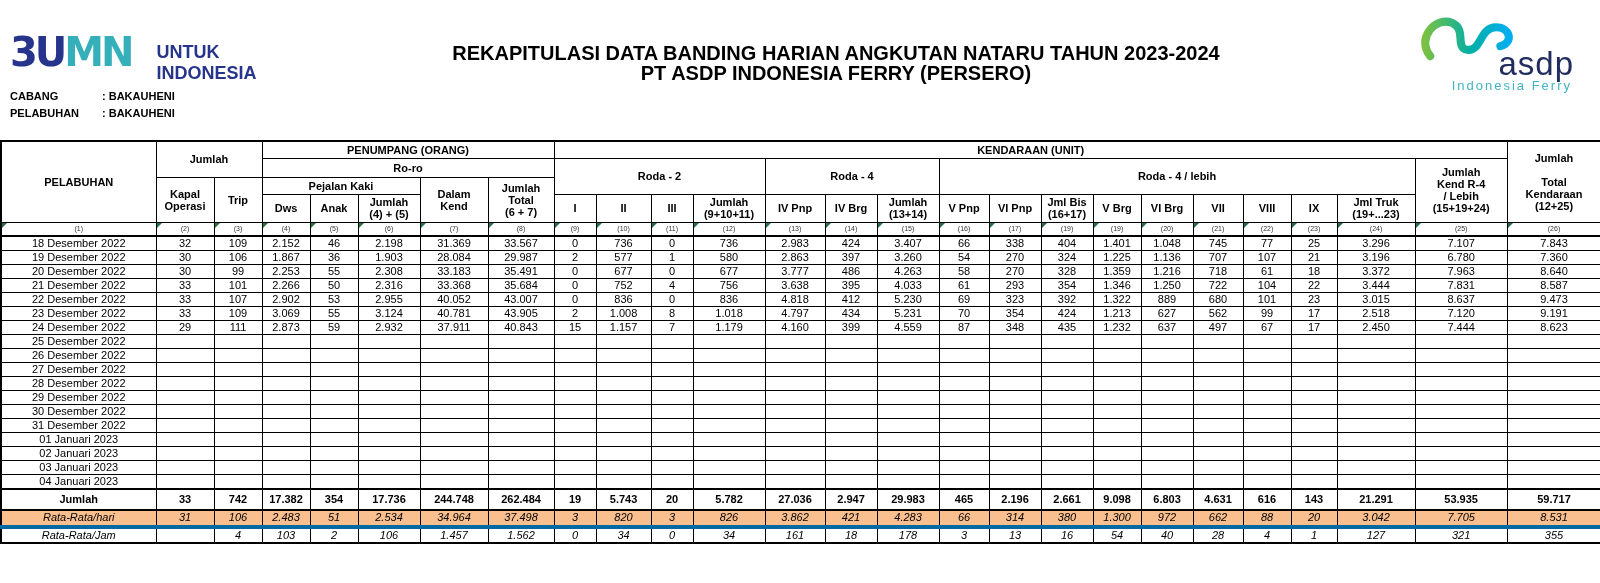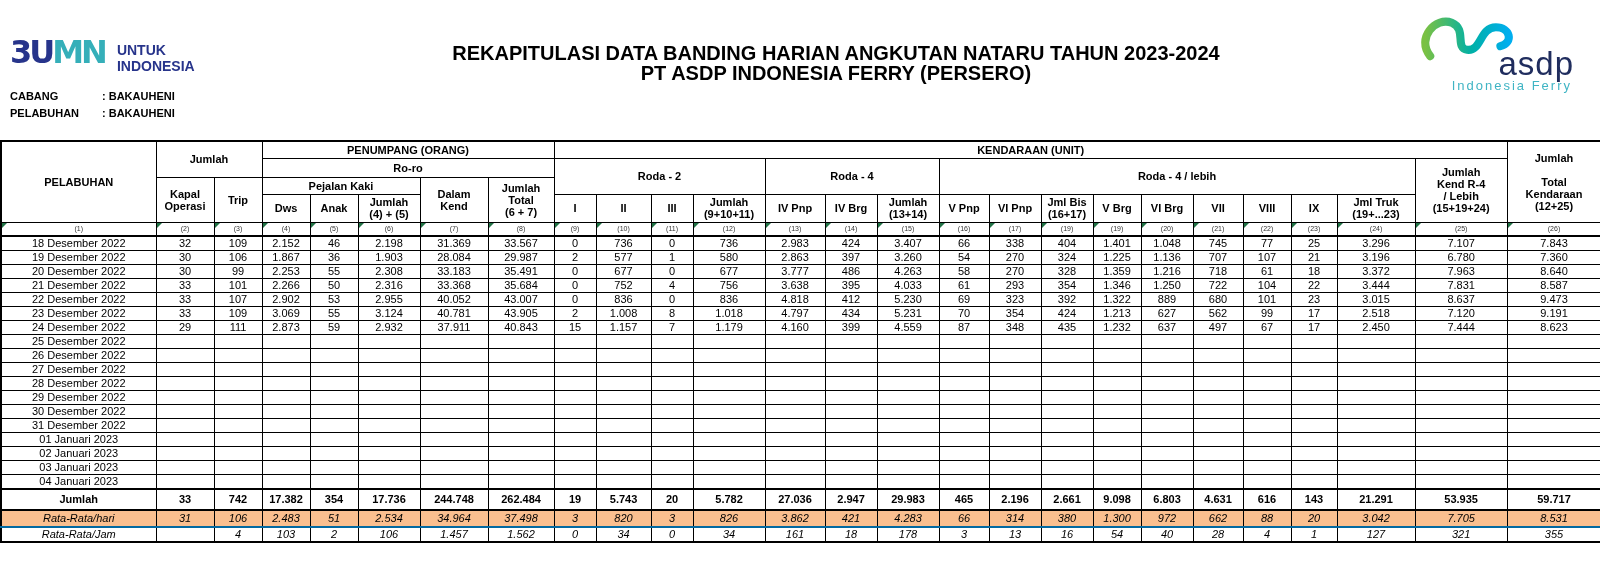--- a/index.html
+++ b/index.html
@@ -12,24 +12,24 @@
   }
   *{box-sizing:border-box;}
   html,body{margin:0;padding:0;}
   body{
     width:1600px;height:583px;position:relative;background:#fff;overflow:hidden;
     font-family:"Liberation Sans",sans-serif;color:#000;
   }
   
   .topbar{position:absolute;top:0;left:0;width:1600px;height:140px;}
   .bumn{position:absolute;left:10px;top:30px;display:flex;align-items:flex-start;}
-  .bumn-mark{font-family:"DejaVu Sans",sans-serif;font-weight:bold;font-size:32px;line-height:44px;letter-spacing:-3px;}
+  .bumn-mark{font-family:"DejaVu Sans",sans-serif;font-weight:bold;font-size:40px;line-height:44px;letter-spacing:-3px;}
   .bumn-navy{color:var(--navy);}
   .bumn-teal{color:var(--teal);}
-  .bumn-tag{margin-left:12px;margin-top:12px;font-size:14px;font-weight:bold;color:var(--navy);line-height:1.15;}
+  .bumn-tag{margin-left:25px;margin-top:12px;font-size:18px;font-weight:bold;color:var(--navy);line-height:1.15;}
   .title{position:absolute;top:43px;left:0;width:100%;text-align:center;font-weight:bold;font-size:20px;line-height:20px;margin-left:36px;}
   .asdp{position:absolute;right:26px;top:8px;width:160px;height:88px;}
   .asdp svg{position:absolute;left:0;top:2px;}
   .asdp-name{position:absolute;right:0;bottom:16px;font-size:33px;font-weight:normal;color:var(--asdp-navy);letter-spacing:1px;line-height:1;}
   .asdp-tag{position:absolute;right:2px;bottom:3px;font-size:13px;color:var(--asdp-teal);letter-spacing:2px;}
   .info{position:absolute;left:10px;top:88px;font-size:11px;font-weight:bold;}
   .info-row{display:flex;height:17px;line-height:17px;}
   .info-label{width:92px;}
   
   table.grid{
@@ -42,21 +42,21 @@
   .grid th{font-weight:bold;font-size:11px;line-height:12px;white-space:pre-line;background:#fff;}
   .hr1 th{height:17px;}
   .hr2 th{height:19px;}
   .hr3 th{height:17px;}
   .hr4 th{height:28px;}
   .grid td{font-size:11px;height:14px;line-height:13px;white-space:nowrap;}
   td.num{position:relative;font-size:7px;height:13px;line-height:12px;color:#333;border-bottom:2px solid #000;}
   td.num::before{content:"";position:absolute;left:0;top:0;width:0;height:0;
     border-top:5px solid var(--marker);border-right:5px solid transparent;}
   tr.sumrow td{height:21px;font-weight:bold;border-top:2px solid #000;font-size:11px;}
-  tr.avgday td{height:17px;font-style:italic;background:var(--highlight);border-top:2px solid #000;border-bottom:2px solid #0369a1;}
+  tr.avgday td{height:17px;font-style:italic;background:var(--highlight);border-top:2px solid #000;border-bottom:4px solid #0369a1;}
   tr.avghour td{height:14px;font-style:italic;}
 </style>
 </head>
 <body>
 
 <div class="topbar">
 
   <div class="bumn">
     <div class="bumn-mark"><span class="bumn-navy">3U</span><span class="bumn-teal">MN</span></div>
     <div class="bumn-tag">

